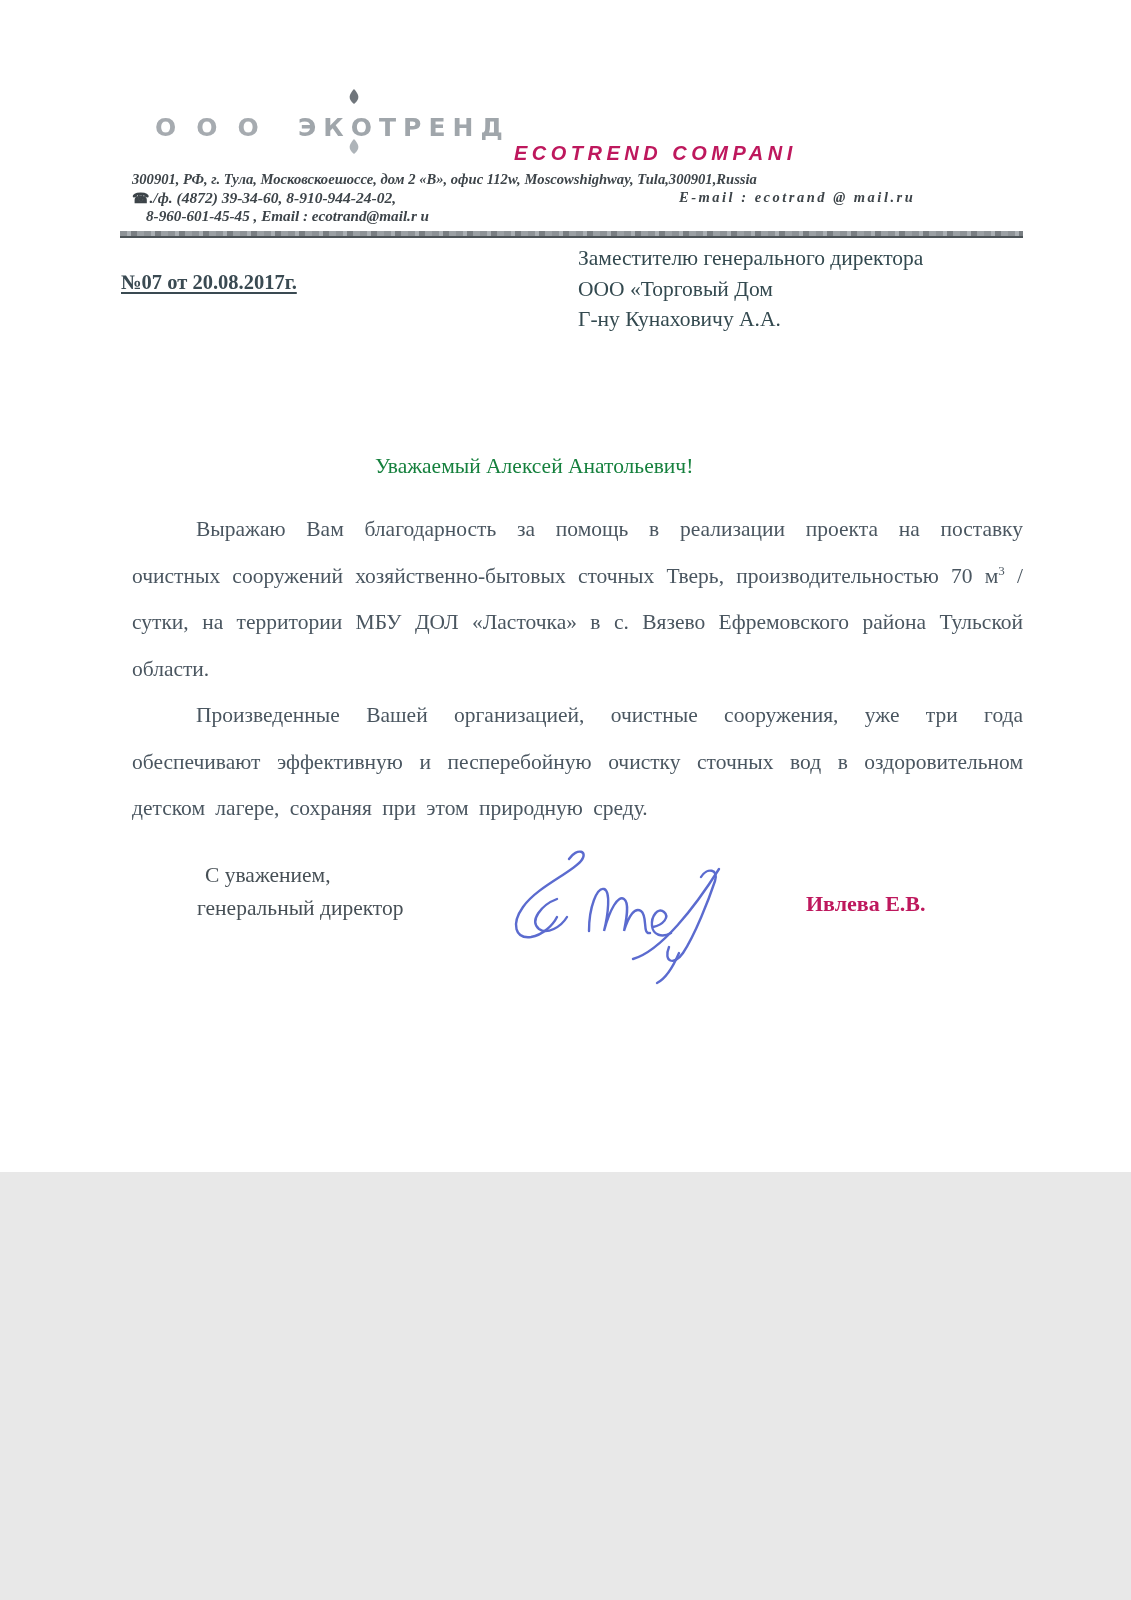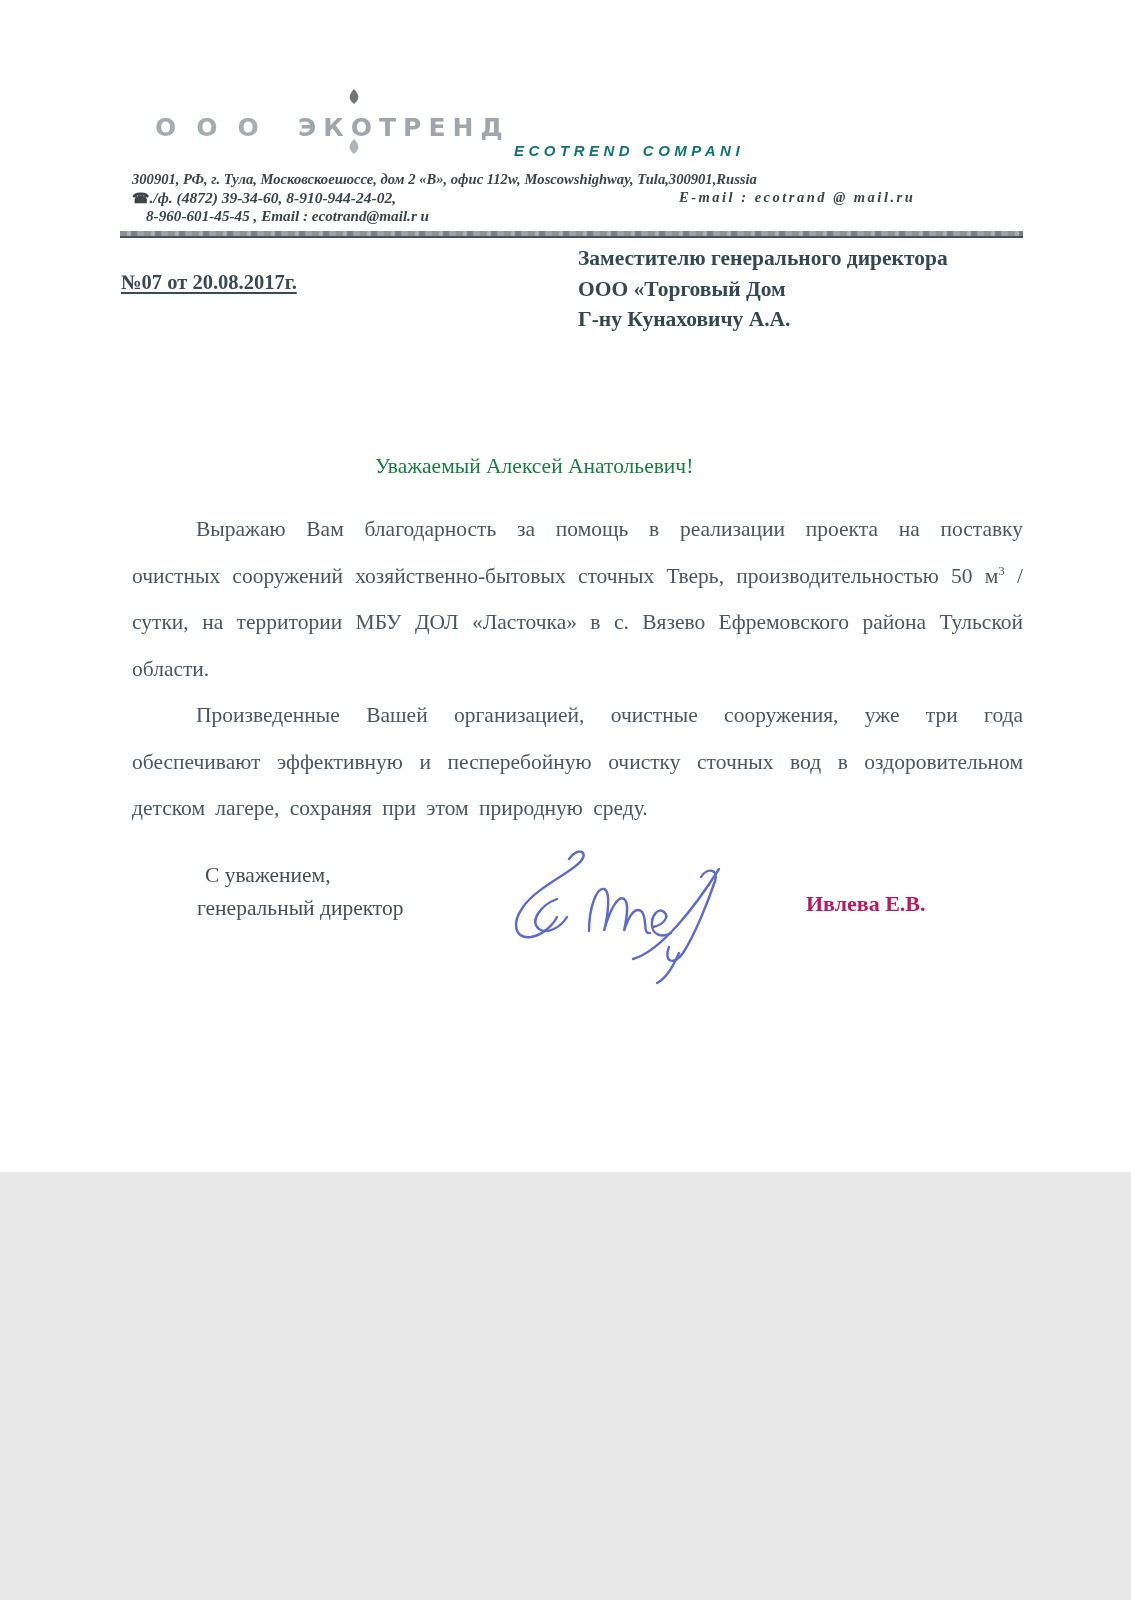--- a/index.html
+++ b/index.html
@@ -25,22 +25,22 @@
     font-size:25px;font-weight:700;letter-spacing:7px;
     color:#a0a6ab;
   }
   .leaf{position:absolute;width:16px;height:18px;}
   .leaf-top{left:196px;top:-7px;}
   .leaf-bottom{left:196px;top:42px;}
   .company-en{
     position:absolute;top:142px;left:514px;
     font-family:"Liberation Sans", sans-serif;
     font-style:italic;font-weight:700;
-    font-size:15px;letter-spacing:4.5px;
-    color:#0f766e;
+    font-size:20px;letter-spacing:4.5px;
+    color:#be185d;
   }
   .hdr-line{
     position:absolute;
     font-style:italic;font-weight:700;
     color:#3d4449;
     white-space:nowrap;
     font-family:Liberation Serif, serif;
   }
   .hdr-address{top:171px;left:132px;font-size:14.6px;}
   .hdr-phone{top:189px;left:132px;font-size:15.5px;}
@@ -56,21 +56,21 @@
   .ref-number{
     position:absolute;top:243px;left:121px;
     font-size:20.5px;font-weight:700;
     color:#3a4a52;
     text-decoration:underline;
     text-underline-offset:3px;
     margin-top:28px;
   }
   .recipient{
     position:absolute;top:243px;left:578px;
-    font-size:21.5px;font-weight:700;
+    font-size:21.5px;font-weight:400;
     color:#33494f;
     line-height:30.5px;
   }
   
   .salutation{
     position:absolute;top:454px;left:375px;
     font-size:21.5px;color:#15803d;
   }
   .body-text{
     position:absolute;top:506px;left:132px;width:891px;
@@ -123,21 +123,21 @@
 
   <div class="recipient">
     <div>Заместителю генерального директора</div>
     <div>ООО «Торговый Дом</div>
     <div>Г-ну Кунаховичу А.А.</div>
   </div>
 
   <div class="salutation">Уважаемый Алексей Анатольевич!</div>
 
   <div class="body-text">
-    <p><span>Выражаю Вам благодарность за помощь в реализации проекта на поставку очистных сооружений хозяйственно-бытовых сточных Тверь, производительностью 50 м</span><span class="sup">3</span><span> /сутки, на территории МБУ ДОЛ «Ласточка» в с. Вязево Ефремовского района Тульской области.</span></p>
+    <p><span>Выражаю Вам благодарность за помощь в реализации проекта на поставку очистных сооружений хозяйственно-бытовых сточных Тверь, производительностью 70 м</span><span class="sup">3</span><span> /сутки, на территории МБУ ДОЛ «Ласточка» в с. Вязево Ефремовского района Тульской области.</span></p>
     <p>Произведенные Вашей организацией, очистные сооружения, уже три года обеспечивают эффективную и песперебойную очистку сточных вод в оздоровительном детском лагере, сохраняя при этом природную среду.</p>
   </div>
 
   <div class="sig-closing">С уважением,</div>
   <div class="sig-title">генеральный директор</div>
 
   <div class="sig-script">
     <svg width="270" height="145" viewBox="0 0 270 145" fill="none">
       <g stroke="#5b6bcf" stroke-width="2.4" stroke-linecap="round" fill="none">
         <path d="M86,16 c8,-12 20,-8 12,2 c-10,12 -44,26 -58,46 c-12,17 -8,32 8,30 c12,-2 22,-12 26,-20"></path>

